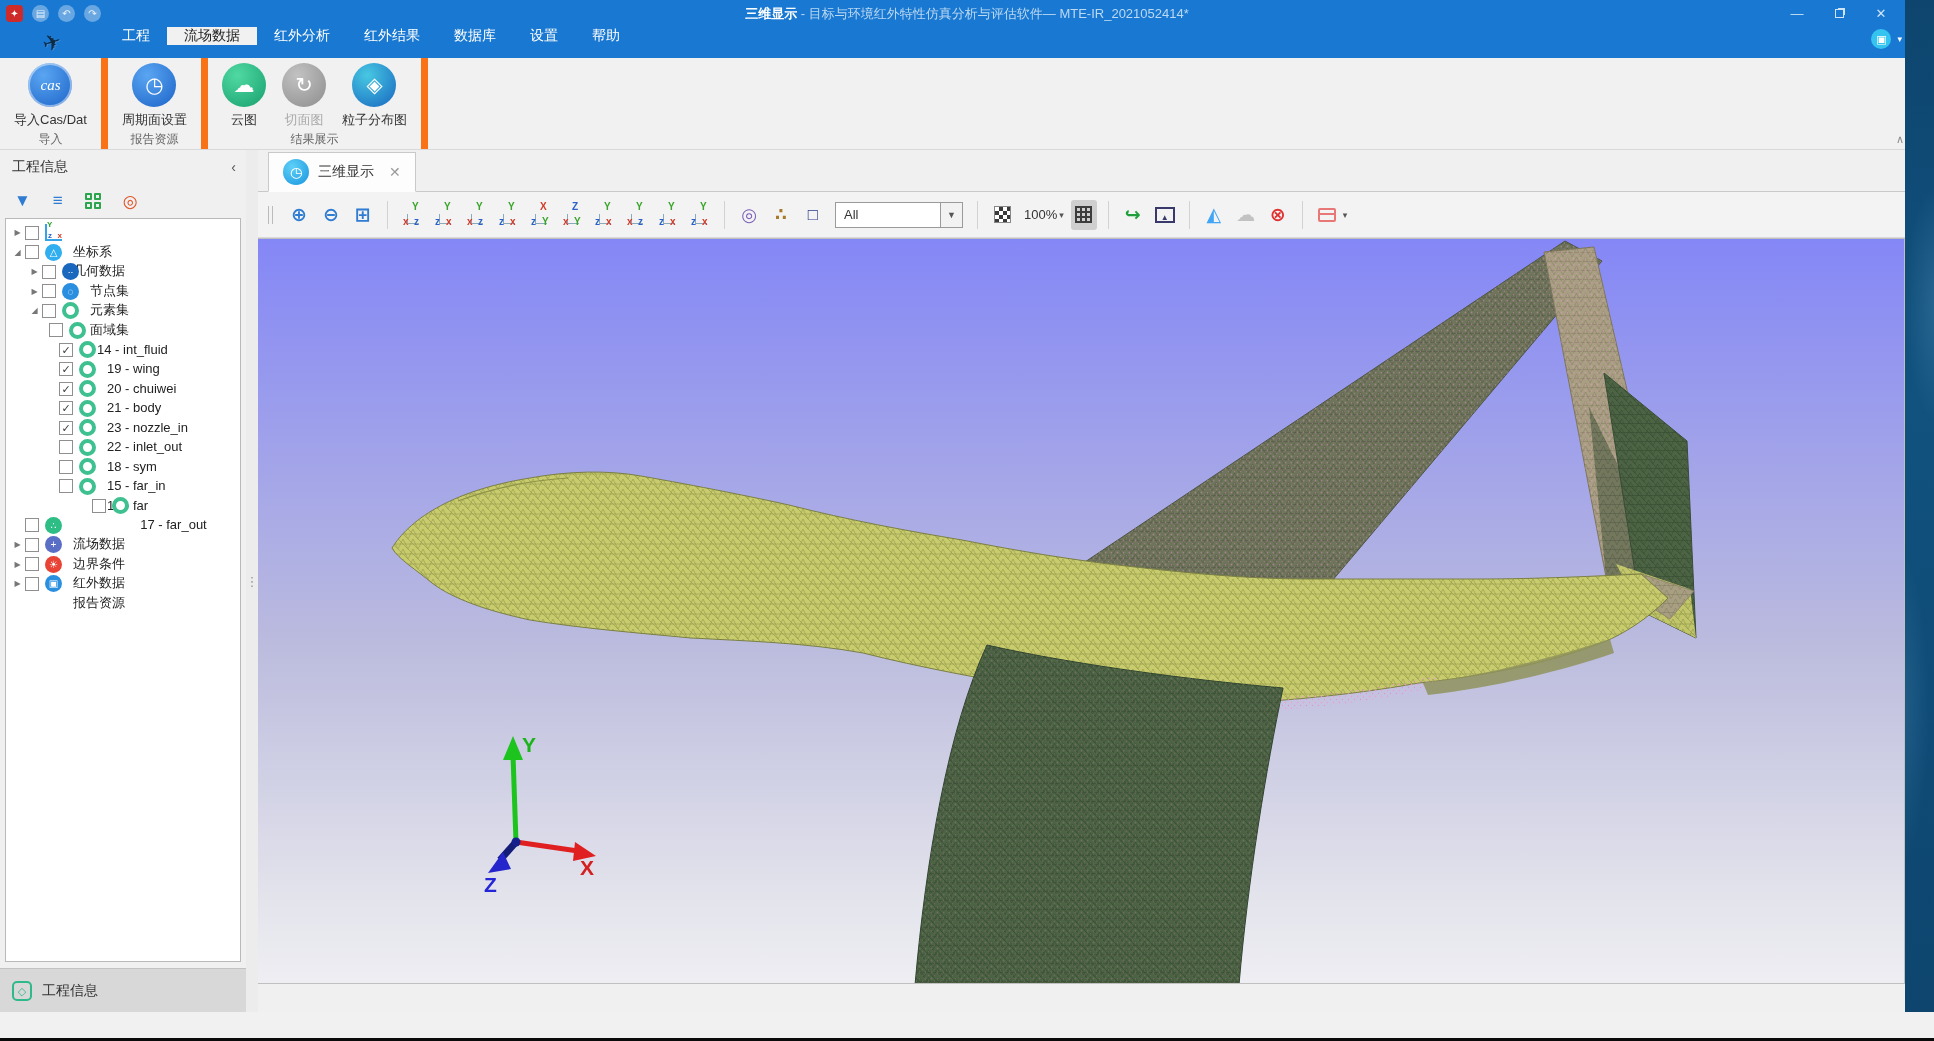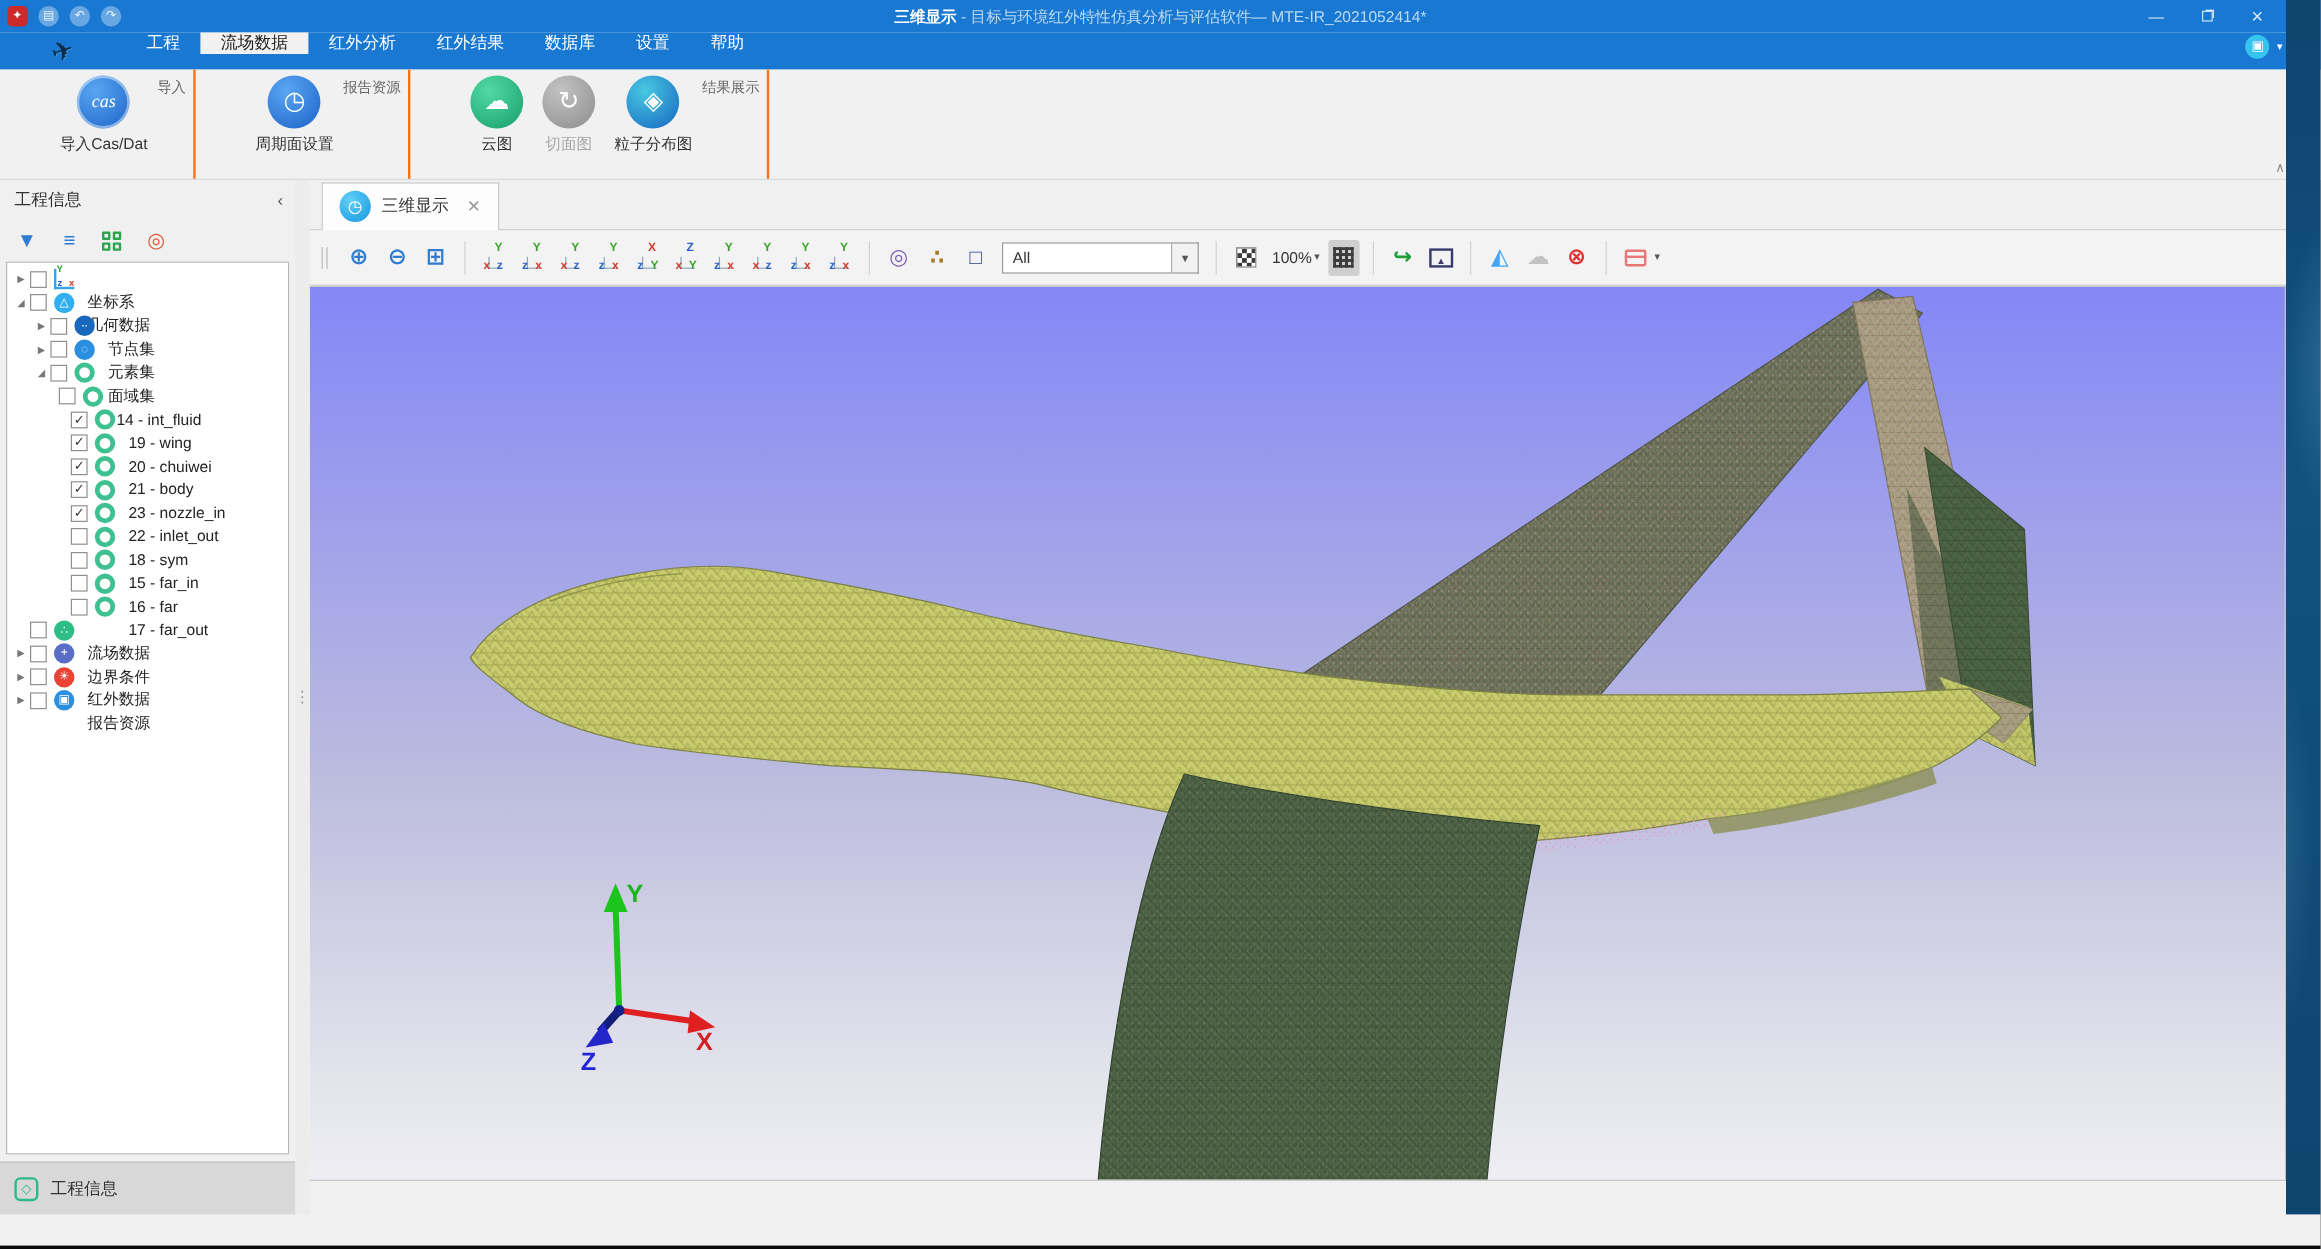--- a/index.html
+++ b/index.html
@@ -25,21 +25,21 @@
   .menu-item { padding:0 17px; color:#fff; font-size:14px; display:flex; align-items:center; cursor:default; }
   .menu-item.active { background:#f1f1f1; color:#222; }
   .menu-right { position:absolute; right:6px; top:29px; display:flex; align-items:center; gap:6px; }
   .mr-circle { width:20px; height:20px; border-radius:50%; background:#35c3f0; color:#fff; font-size:11px; line-height:20px; text-align:center; }
   .mr-circle.outline { background:transparent; border:2px solid #cfe4f6; color:#cfe4f6; line-height:16px; }
   .mr-caret { color:#fff; font-size:9px; }
 
   
   #ribbon { position:absolute; top:58px; left:0; width:1934px; height:92px; background:#f1f1f1; border-bottom:1px solid #d9d9d9; }
   #ribbon-groups { display:flex; height:100%; }
-  .rib-group { display:flex; flex-direction:row; justify-content:space-between; border-right:2px solid #f97316; padding:5px 6px 2px;margin-left:36px; }
+  .rib-group { display:flex; flex-direction:column; justify-content:space-between; border-right:7px solid #f97316; padding:5px 6px 2px; }
   .rib-row { display:flex; }
   .rib-btn { display:flex; flex-direction:column; align-items:center; padding:0 8px; cursor:default; }
   .rib-circle { width:44px; height:44px; border-radius:50%; color:#fff; font-size:21px; line-height:44px; text-align:center; }
   .rib-circle.blue { background:radial-gradient(circle at 35% 28%, #5aa6f2, #1b63c8); }
   .rib-circle.green { background:radial-gradient(circle at 35% 28%, #50d9a2, #17a06d); }
   .rib-circle.teal { background:radial-gradient(circle at 35% 28%, #47c8e2, #1766c0); }
   .rib-circle.gray { background:radial-gradient(circle at 35% 28%, #c2c2c2, #8d8d8d); }
   .rib-circle.cas { font-size:15px; font-style:italic; font-family:"Liberation Serif","DejaVu Serif",serif; box-shadow:inset 0 0 0 2px rgba(255,255,255,.45); }
   .rib-label { font-size:13px; color:#333; margin-top:4px; white-space:nowrap; }
   .rib-btn.disabled .rib-label { color:#a9a9a9; }
@@ -91,21 +91,21 @@
   .axis { position:relative; width:26px; }
   .axis i { font-style:normal; font-size:10px; font-weight:bold; position:absolute; }
   .axis .t { top:1px; left:13px; }
   .axis .l { bottom:3px; left:4px; }
   .axis .r { bottom:3px; left:15px; }
   .axis u { position:absolute; left:8px; bottom:6px; width:12px; height:10px; border-left:1px solid #8ab; border-bottom:1px solid #8ab; }
   .tb-camera { color:#7a5fb5; font-size:18px; font-weight:bold; }
   .tb-particles { color:#a87b2a; font-size:17px; font-weight:bold; }
   .tb-boxsel { color:#2b3a8c; font-size:17px; font-weight:bold; }
   .tb-combo { display:flex; align-items:stretch; height:26px; margin:0 6px; }
-  .tb-combo .val { width:142px; background:#fff; border:1px solid #9a9a9a; font-size:13px; color:#333; display:flex; align-items:center; padding-left:8px; }
+  .tb-combo .val { width:106px; background:#fff; border:1px solid #9a9a9a; font-size:13px; color:#333; display:flex; align-items:center; padding-left:8px; }
   .tb-combo .dd { width:22px; background:#f2f2f2; border:1px solid #9a9a9a; border-left:none; color:#555; font-size:9px; display:flex; align-items:center; justify-content:center; }
   .checker { width:17px; height:17px; border:1px solid #888; background-image:repeating-conic-gradient(#3a3a3a 0% 25%, #fff 0% 50%); background-size:8px 8px; }
   .tb-zoomtxt { font-size:13px; color:#333; margin:0 2px 0 6px; }
   .tb-caret { color:#555; font-size:9px; margin-right:4px; }
   .grid-ico { width:17px; height:17px; background:
       repeating-linear-gradient(0deg,#3d3d3d 0 2px,transparent 2px 5px),
       repeating-linear-gradient(90deg,#3d3d3d 0 2px,transparent 2px 5px); }
   .tb-share { color:#1f9e3a; font-size:19px; font-weight:bold; }
   .img-ico { width:20px; height:16px; border:2px solid #39396b; display:flex; align-items:flex-end; justify-content:center; color:#39396b; font-size:8px; line-height:7px; }
   .tb-mirror { color:#42a5f5; font-size:19px; }
@@ -318,21 +318,21 @@
           <span class="cb"></span>
           <span class="tree-ico ring"></span>
           <span class="tree-label">15 - far_in</span>
         </div>
         <div class="tree-row" style="padding-left: 38px;">
           <span class="twisty"></span>
           <span class="cb"></span>
           <span class="tree-ico ring"></span>
           <span class="tree-label">16 - far</span>
         </div>
-        <div class="tree-row" style="padding-left: 38px;">
+        <div class="tree-row" style="padding-left: 38px; justify-content: center;">
           <span class="twisty"></span>
           <span class="cb"></span>
           <span class="tree-ico ring"></span>
           <span class="tree-label">17 - far_out</span>
         </div>
         <div class="tree-row" style="padding-left: 4px;">
           <span class="twisty"></span>
           <span class="cb"></span>
           <span class="tree-ico" style="background: rgb(46, 189, 133);">∴</span>
           <span class="tree-label">流场数据</span>

